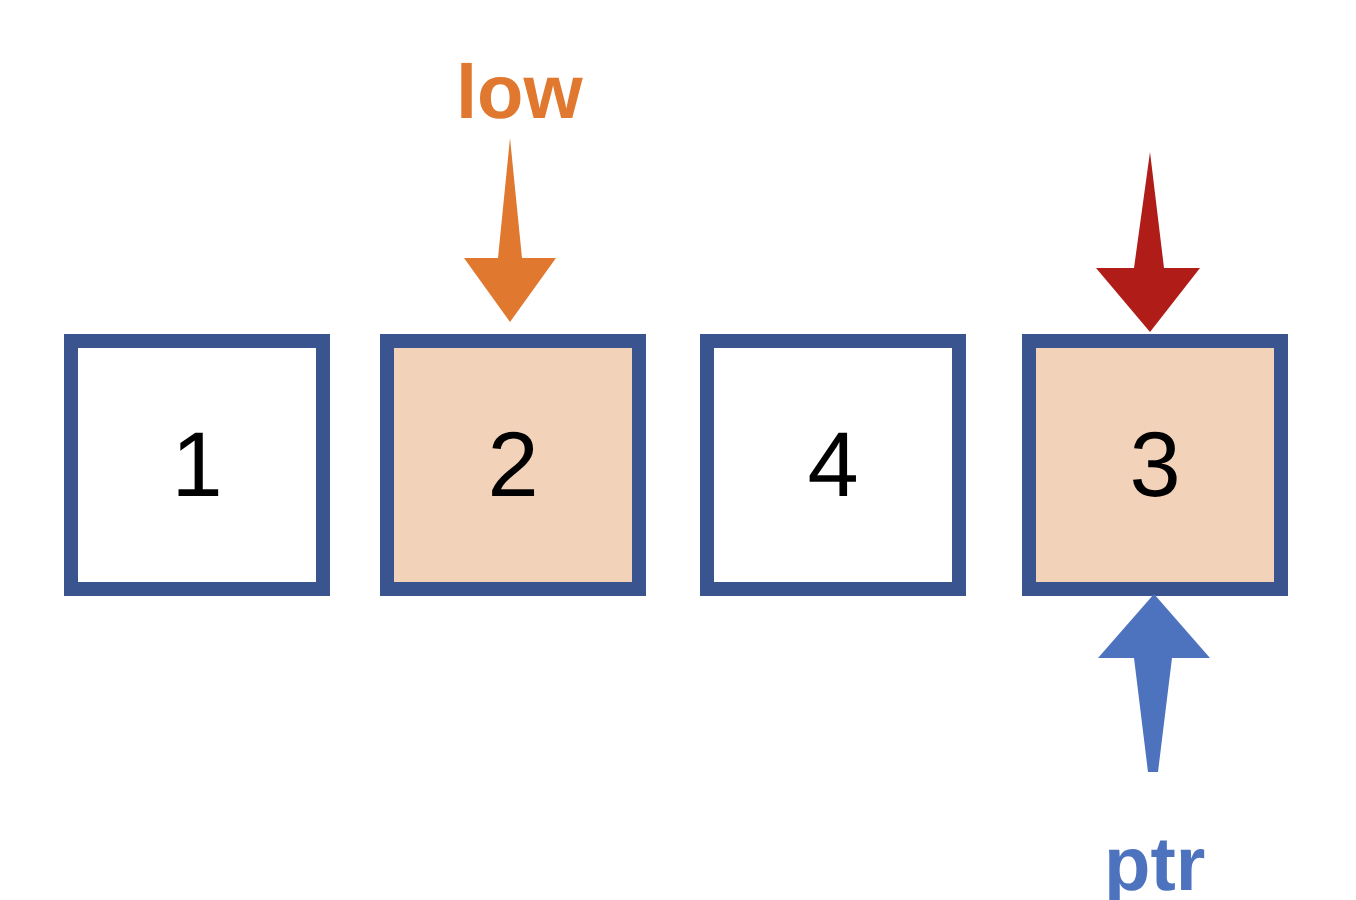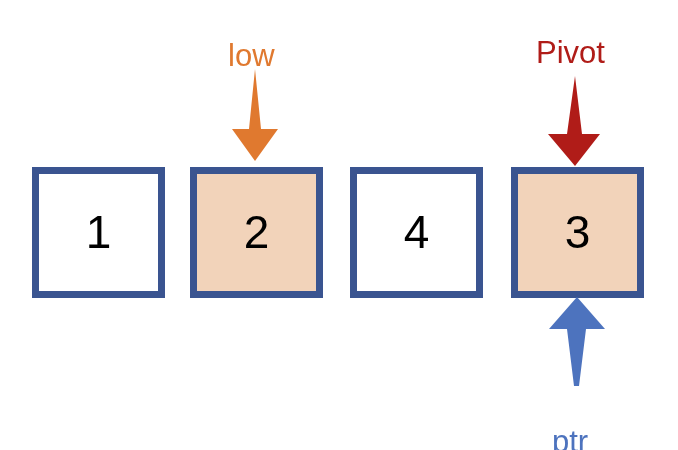--- a/index.html
+++ b/index.html
@@ -56,25 +56,24 @@
 
   .cell-0 { left: 32px; }
   .cell-1 { left: 190px; }
   .cell-2 { left: 350px; }
   .cell-3 { left: 511px; }
 
   
   .ptr-label {
     position: absolute;
     font-family: "Liberation Sans", sans-serif;
-    font-size: 31px;
+    font-size: 38px;
     line-height: 1;
-    font-weight: 400;
+    font-weight: 700;
     white-space: nowrap;
-    margin-top: 12px;
   }
   .label-low {
     left: 228px;
     top: 28px;
     color: #e0792f;
   }
   .label-pivot {
     left: 536px;
     top: 25px;
     color: #b01c18;
@@ -127,21 +126,20 @@
       <polygon points="24,0 30,60 47,60 24,92 1,60 18,60" fill="#e0792f"></polygon>
     </svg>
   </div>
   <div class="ptr-label label-low" style="color: rgb(224, 121, 47);">low</div>
 
   <div class="arrow arrow-pivot">
     <svg width="54" height="90" viewBox="0 0 54 90" aria-hidden="true">
       <polygon points="28,0 35,58 53,58 28,90 1,58 20,58" fill="#b01c18"></polygon>
     </svg>
   </div>
-  <div class="ptr-label label-pivot" style="color: rgb(176, 28, 24);">Pivot</div>
 
   <div class="arrow arrow-ptr">
     <svg width="58" height="89" viewBox="0 0 58 89" aria-hidden="true">
       <polygon points="29,0 57,32 38,32 31,89 26,89 19,32 1,32" fill="#4d73be"></polygon>
     </svg>
   </div>
   <div class="ptr-label label-ptr" style="color: rgb(77, 115, 190);">ptr</div>
 
 </div>
 

